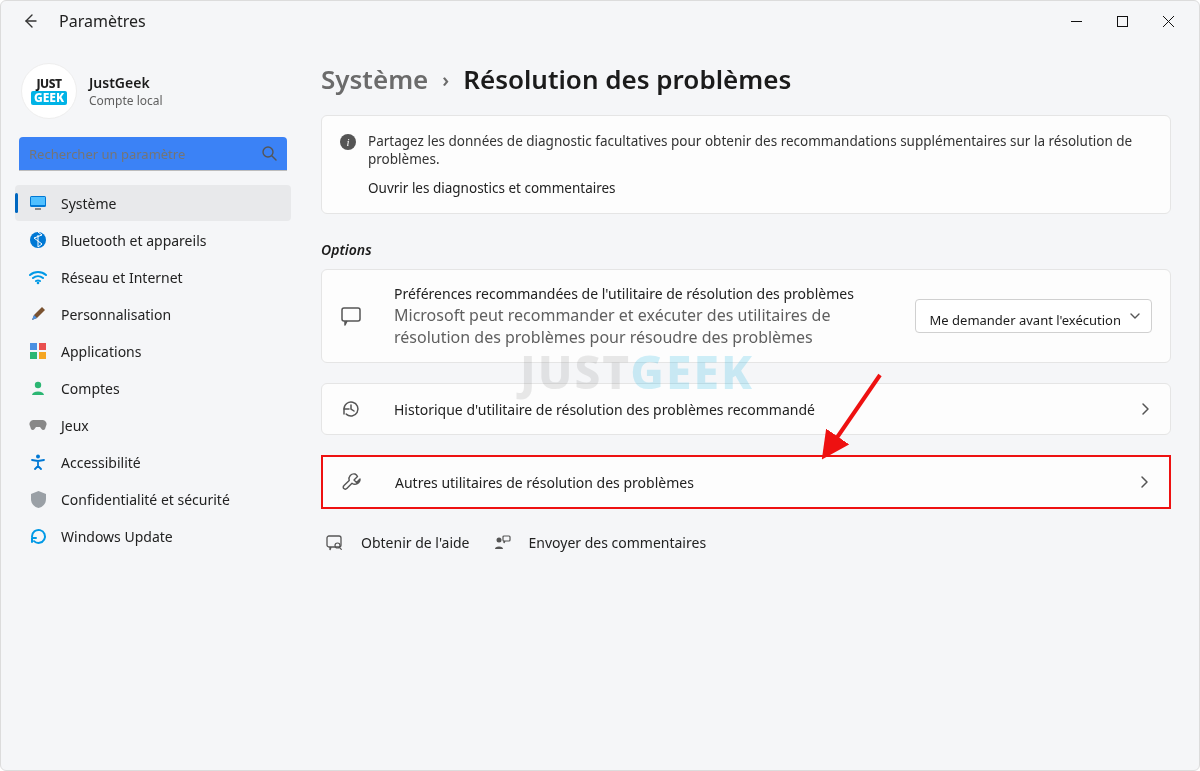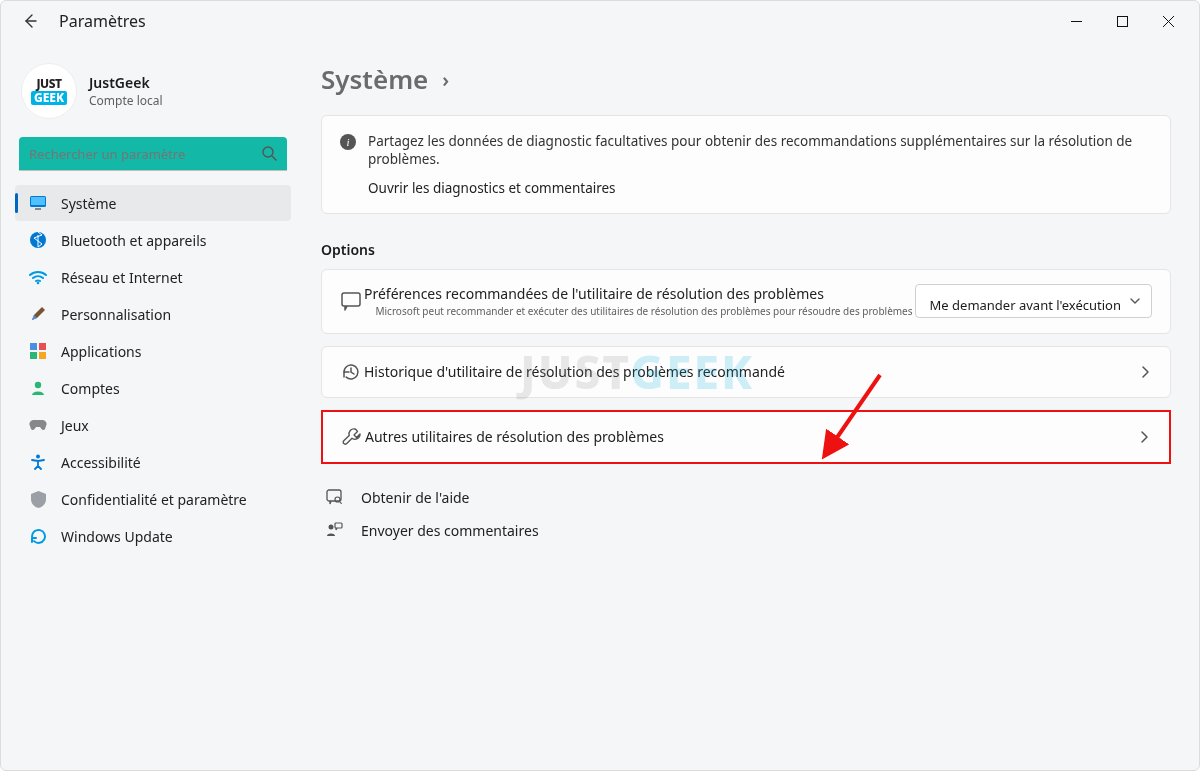--- a/index.html
+++ b/index.html
@@ -25,47 +25,47 @@
   
   .body{flex:1;display:flex;min-height:0;}
   .sidebar{width:300px;padding:14px 10px 10px 14px;display:flex;flex-direction:column;}
   .profile{display:flex;align-items:center;gap:12px;padding:8px 6px 18px 6px;}
   .avatar{width:56px;height:56px;border-radius:50%;background:#fff;display:flex;flex-direction:column;align-items:center;justify-content:center;border:1px solid #eee;font-weight:800;font-size:12px;line-height:1;}
   .avatar .j{color:#222;letter-spacing:-0.5px;}
   .avatar .g{background:#00b3e6;color:#fff;padding:1px 3px;margin-top:1px;border-radius:2px;}
   .profile .name{font-size:14px;font-weight:600;}
   .profile .sub{font-size:12px;color:var(--muted);}
   .search{position:relative;margin:0 4px 14px 4px;}
-  .search input{width:100%;height:34px;border:none;border-bottom:1px solid #bdbdbd;border-radius:4px 4px 0 0;background:#14b8a6;padding:0 34px 0 10px;font-size:13px;color:#333;outline:none;}
+  .search input{width:100%;height:34px;border:none;border-bottom:1px solid #bdbdbd;border-radius:4px 4px 0 0;background:#3b82f6;padding:0 34px 0 10px;font-size:13px;color:#333;outline:none;}
   .search .sicon{position:absolute;right:10px;top:8px;color:#555;}
   .nav{display:flex;flex-direction:column;gap:1px;}
   .nav-item{display:flex;align-items:center;gap:14px;height:36px;padding:0 10px 0 14px;border-radius:4px;font-size:14px;color:#222;position:relative;}
   .nav-item.active{background:var(--sidebar-active);}
   .nav-item.active::before{content:"";position:absolute;left:0;top:8px;bottom:8px;width:3px;background:var(--accent);border-radius:2px;}
   .nav-item .nicon{width:18px;height:18px;display:flex;align-items:center;justify-content:center;}
   
   .main{flex:1;padding:20px 28px 20px 20px;overflow:auto;}
   .crumbs{display:flex;align-items:center;gap:14px;font-size:26px;font-weight:600;margin-bottom:18px;}
   .crumbs .parent{color:#6b6b6b;font-weight:600;}
   .crumbs .chev{color:#6b6b6b;font-size:20px;}
   .banner{background:var(--card);border:1px solid var(--border);border-radius:6px;padding:16px 18px;font-size:13.5px;color:#333;margin-bottom:26px;}
   .banner .row1{display:flex;align-items:flex-start;gap:12px;}
   .banner .info{width:16px;height:16px;border-radius:50%;background:#555;color:#fff;font-size:11px;display:flex;align-items:center;justify-content:center;font-style:italic;font-family:Georgia,serif;flex-shrink:0;margin-top:2px;}
   .banner .link{margin-top:11px;margin-left:28px;color:#222;}
-  .section-title{font-size:14px;font-weight:600;margin-bottom:10px;}
-  .card{background:var(--card);border:1px solid var(--border);border-radius:6px;display:flex;align-items:center;padding:14px 18px;gap:2px;margin-bottom:12px;}
+  .section-title{font-size:14px;font-weight:600;margin-bottom:10px;font-style:italic;}
+  .card{background:var(--card);border:1px solid var(--border);border-radius:6px;display:flex;align-items:center;padding:14px 18px;gap:32px;margin-bottom:20px;}
   .card .cicon{width:22px;height:22px;flex-shrink:0;color:#444;display:flex;align-items:center;justify-content:center;}
   .card .ctext{flex:1;min-width:0;}
   .card .ct1{font-size:14px;color:#222;}
-  .card .ct2{font-size:10px;color:var(--muted);margin-top:2px;line-height:1.35;text-align:right;}
+  .card .ct2{font-size:16px;color:var(--muted);margin-top:2px;line-height:1.35;}
   .card .dd{border:1px solid #d0d0d0;border-radius:4px;height:34px;padding:8px 30px 0 14px;font-size:13px;display:flex;align-items:center;position:relative;background:#fff;min-width:230px;}
   .card .dd .ddchev{position:absolute;right:10px;top:10px;color:#555;}
   .card .go{color:#555;flex-shrink:0;}
   .card.highlight{border:2.5px solid var(--danger);border-radius:0;}
-  .footer-links{margin-top:24px;display:flex;flex-direction:column;gap:14px;padding-left:4px;}
+  .footer-links{margin-top:24px;display:flex;flex-direction:row;gap:23px;padding-left:4px;}
   .flink{display:flex;align-items:center;gap:16px;font-size:14px;color:#222;}
   .flink .ficon{width:20px;color:#444;}
   
   .watermark{position:absolute;left:520px;top:340px;font-size:46px;font-weight:800;letter-spacing:2px;pointer-events:none;opacity:0.18;}
   .watermark .wj{color:#888;}
   .watermark .wg{color:#00aee0;}
   
   .arrow{position:absolute;left:810px;top:370px;pointer-events:none;}
   svg{display:block;}
 </style>
@@ -198,38 +198,39 @@
               </svg>
             </span>
           <span>Accessibilité</span>
         </div>
         <div class="nav-item">
           <span class="nicon">
               <svg width="15" height="17" viewBox="0 0 15 17">
                 <path d="M7.5 0L15 3v5c0 5-3.5 8-7.5 9C3.5 16 0 13 0 8V3L7.5 0z" fill="#9aa0a6"></path>
               </svg>
             </span>
-          <span>Confidentialité et paramètre</span>
+          <span>Confidentialité et sécurité</span>
         </div>
         <div class="nav-item">
           <span class="nicon">
               <svg width="17" height="17" viewBox="0 0 17 17">
                 <path d="M2 8.5a6.5 6.5 0 1 1 2 4.6" stroke="#0099e6" fill="none" stroke-width="2" stroke-linecap="round"></path>
                 <path d="M2 14v-4h4" stroke="#0099e6" fill="none" stroke-width="2" stroke-linecap="round" stroke-linejoin="round"></path>
               </svg>
             </span>
           <span>Windows Update</span>
         </div>
       </div>
     </div>
 
     <div class="main">
       <div class="crumbs">
         <span class="parent">Système</span>
         <span class="chev">›</span>
+        <span>Résolution des problèmes</span>
       </div>
 
       <div class="banner">
         <div class="row1">
           <span class="info">i</span>
           <span>Partagez les données de diagnostic facultatives pour obtenir des recommandations supplémentaires sur la résolution de problèmes.</span>
         </div>
         <div class="link">Ouvrir les diagnostics et commentaires</div>
       </div>
 

